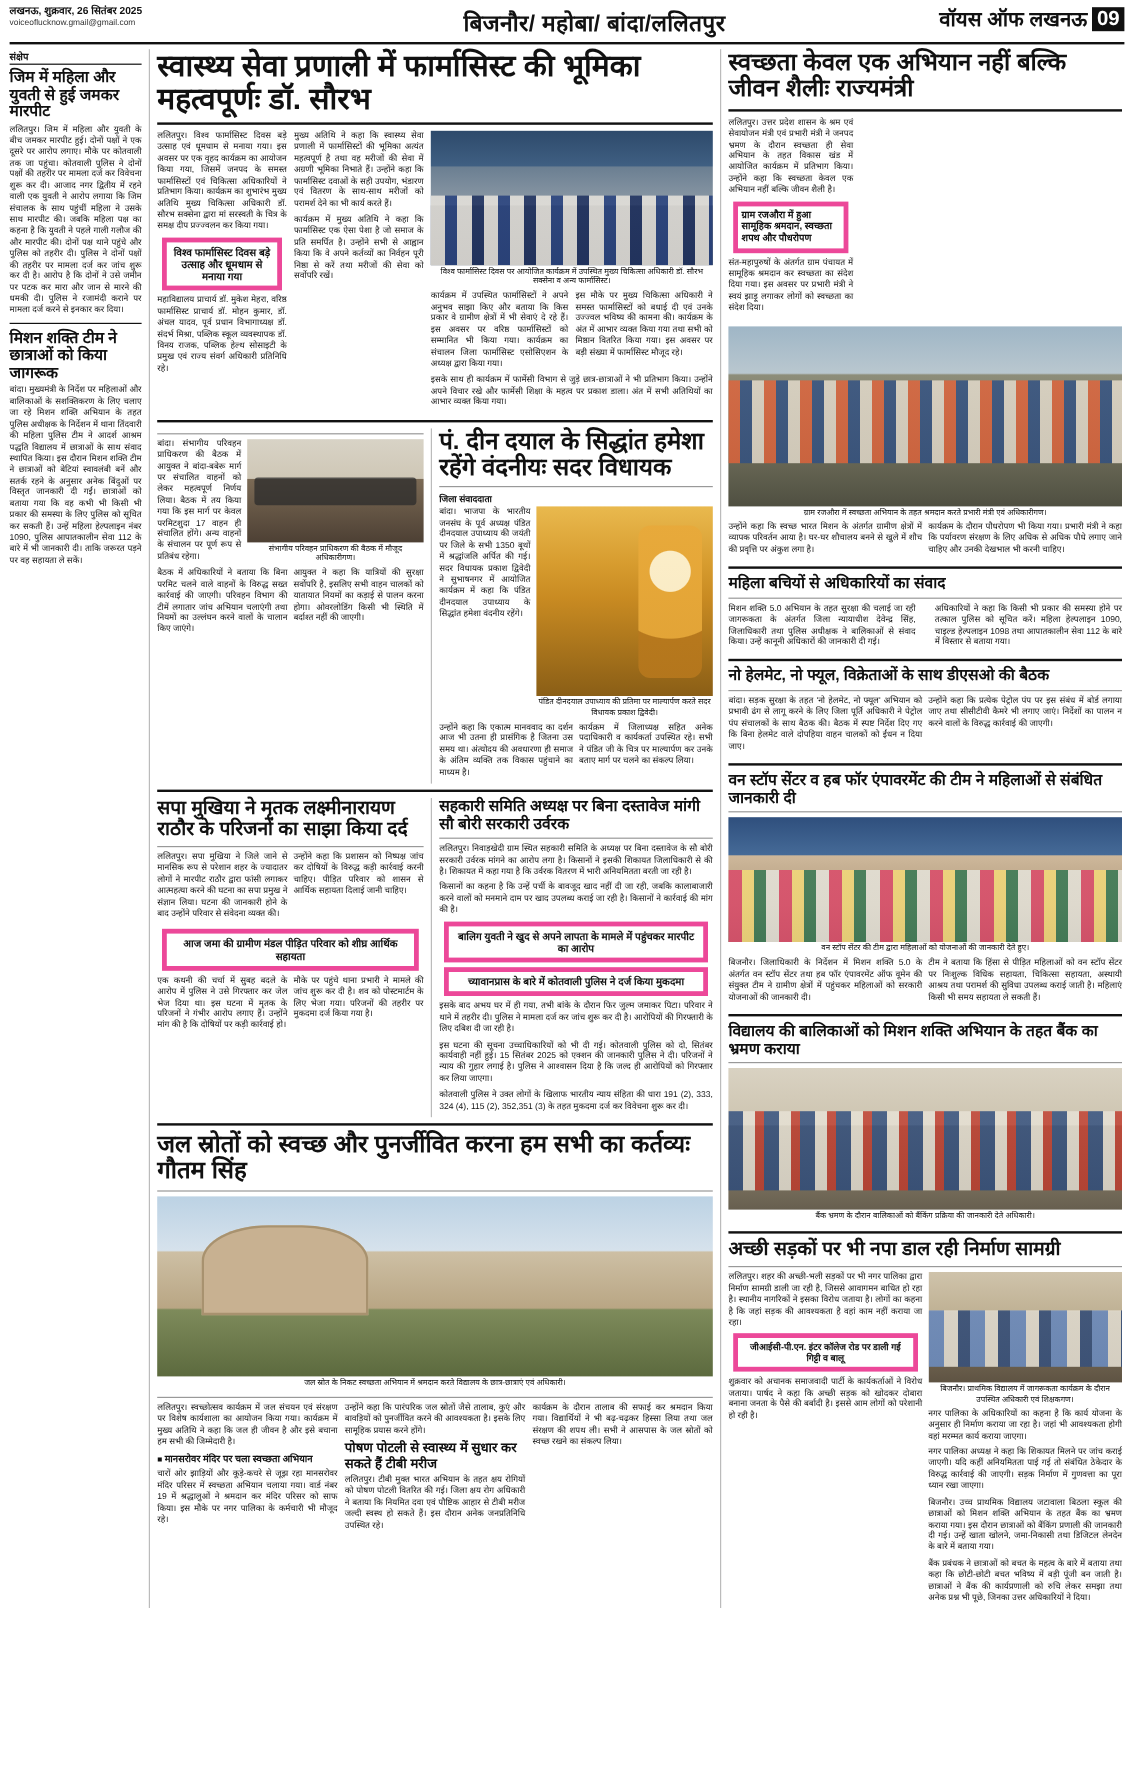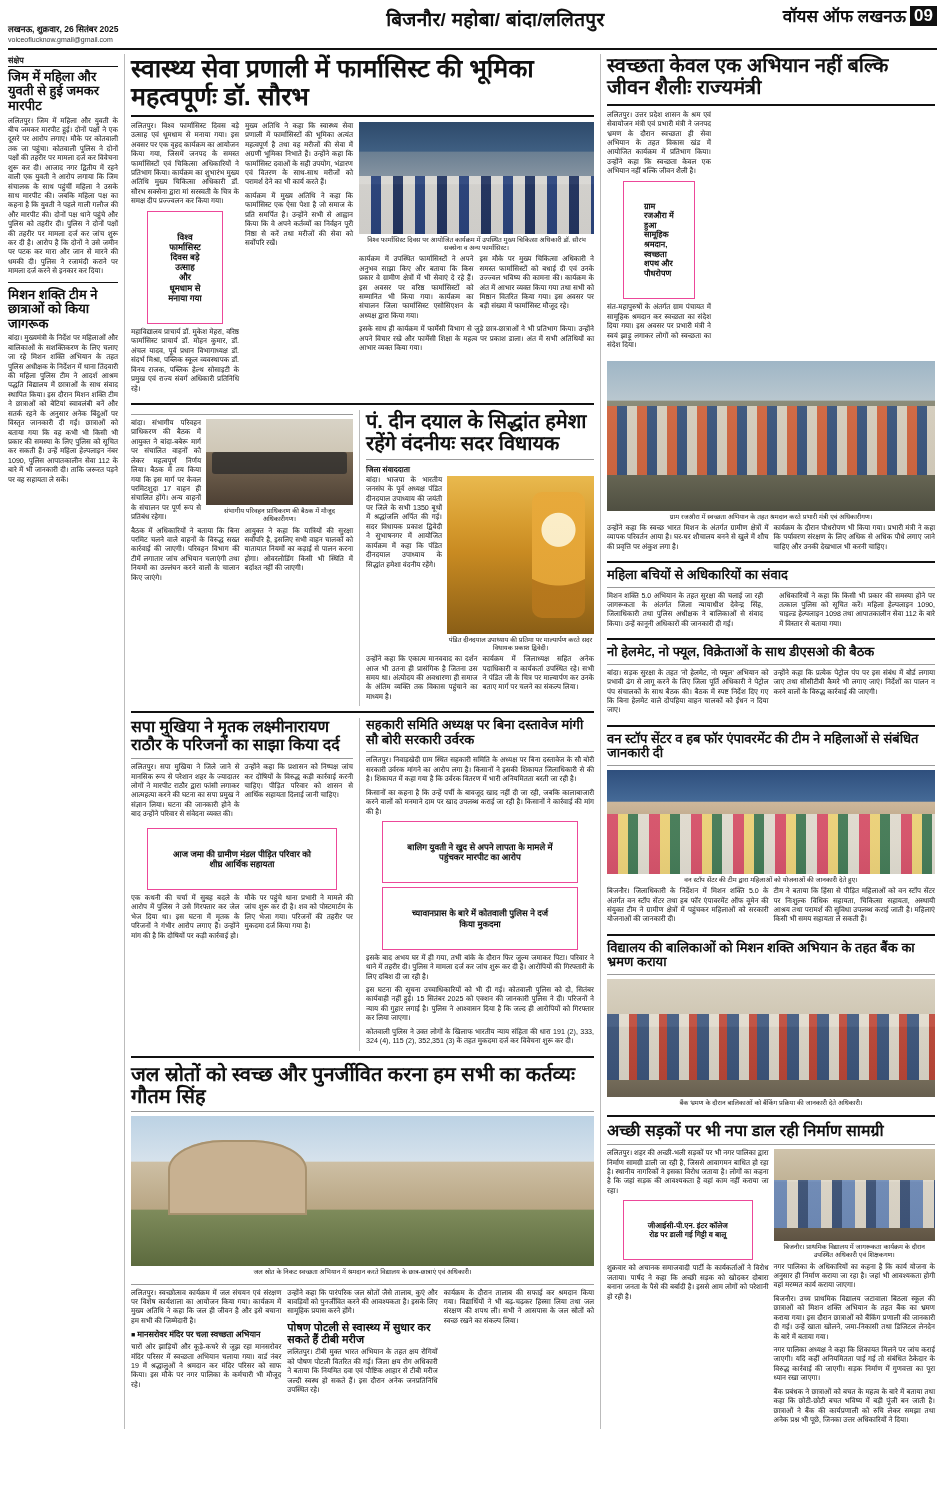--- a/index.html
+++ b/index.html
@@ -9,21 +9,21 @@
     background: #ffffff;
     font-family: "Liberation Sans", sans-serif;
     color: #111;
     overflow: hidden;
   }
   .page { position: relative; width: 945px; height: 1486px; padding: 4px 8px 0 8px; }
 
   
   .masthead { display:flex; align-items:flex-start; justify-content:space-between;
               border-bottom:2px solid #111; padding-bottom:3px; }
-  .mh-left { font-size:8px; line-height:1.35; width:200px;margin-top:20px; }
+  .mh-left { font-size:8px; line-height:1.35; width:200px; }
   .mh-left .date { font-weight:bold; font-size:8.5px; }
   .mh-left .mail { color:#333; font-size:7px; }
   .mh-center { font-size:19px; font-weight:bold; letter-spacing:.3px; padding-top:2px; }
   .mh-right { display:flex; align-items:center; gap:4px; }
   .mh-right .brand { font-size:17px; font-weight:bold; }
   .mh-right .pageno { font-size:17px; font-weight:bold; background:#111; color:#fff;
                       padding:0 4px; }
 
   
   .cols { display:flex; gap:6px; margin-top:4px; }
@@ -37,22 +37,22 @@
   
   .kicker { font-size:8px; font-weight:bold; border-bottom:1px solid #111; padding-bottom:1px; margin-bottom:3px;}
   .hl { font-weight:bold; line-height:1.12; }
   .h-xl { font-size:25px; }
   .h-lg { font-size:20px; }
   .h-md { font-size:16px; }
   .h-sm { font-size:13px; }
   .byline { font-size:7.5px; font-weight:bold; margin:2px 0; }
   p.body { font-size:7.1px; line-height:1.33; text-align:justify; margin:0 0 4px 0;
            hyphens:auto; }
-  .smallbox { border:1px solid #ec4899; padding:20px; font-size:8.5px; font-weight:bold;
-              line-height:1.2; text-align:center; margin:4px 16px; }
+  .smallbox { border:4px solid #ec4899; padding:3px; font-size:8.5px; font-weight:bold;
+              line-height:1.2; text-align:center; margin:4px 4px; }
   .bul { font-size:8px; font-weight:bold; line-height:1.25; margin:3px 0; }
   .bul:before { content:"■ "; font-size:7px; }
   .hr { border-top:1px solid #111; margin:5px 0; }
   .hr-thin { border-top:1px solid #999; margin:4px 0; }
 
   
   .photo { position:relative; width:100%; background:#c9d3da; overflow:hidden; }
   .cap { font-size:6.6px; line-height:1.25; text-align:center; padding:2px 1px 3px 1px; }
 
   
@@ -345,21 +345,21 @@
       <div style="display:flex; gap:5px;">
         <div style="flex:1">
           <p class="body">ललितपुर। शहर की अच्छी-भली सड़कों पर भी नगर पालिका द्वारा निर्माण सामग्री डाली जा रही है, जिससे आवागमन बाधित हो रहा है। स्थानीय नागरिकों ने इसका विरोध जताया है। लोगों का कहना है कि जहां सड़क की आवश्यकता है वहां काम नहीं कराया जा रहा।</p>
           <div class="smallbox" style="font-size:7.5px">जीआईसी-पी.एन. इंटर कॉलेज रोड पर डाली गई गिट्टी व बालू</div>
           <p class="body">शुक्रवार को अचानक समाजवादी पार्टी के कार्यकर्ताओं ने विरोध जताया। पार्षद ने कहा कि अच्छी सड़क को खोदकर दोबारा बनाना जनता के पैसे की बर्बादी है। इससे आम लोगों को परेशानी हो रही है।</p>
         </div>
         <div style="flex:1">
           <div class="photo ph-class" style="height:92px"></div>
           <div class="cap">बिजनौर। प्राथमिक विद्यालय में जागरूकता कार्यक्रम के दौरान उपस्थित अधिकारी एवं शिक्षकगण।</div>
           <p class="body">नगर पालिका के अधिकारियों का कहना है कि कार्य योजना के अनुसार ही निर्माण कराया जा रहा है। जहां भी आवश्यकता होगी वहां मरम्मत कार्य कराया जाएगा।</p>
+          <p class="body">नगर पालिका अध्यक्ष ने कहा कि शिकायत मिलने पर जांच कराई जाएगी। यदि कहीं अनियमितता पाई गई तो संबंधित ठेकेदार के विरुद्ध कार्रवाई की जाएगी। सड़क निर्माण में गुणवत्ता का पूरा ध्यान रखा जाएगा।</p>
           <p class="body">बिजनौर। उच्च प्राथमिक विद्यालय जटावाला बिठला स्कूल की छात्राओं को मिशन शक्ति अभियान के तहत बैंक का भ्रमण कराया गया। इस दौरान छात्राओं को बैंकिंग प्रणाली की जानकारी दी गई। उन्हें खाता खोलने, जमा-निकासी तथा डिजिटल लेनदेन के बारे में बताया गया।</p>
-          <p class="body">नगर पालिका अध्यक्ष ने कहा कि शिकायत मिलने पर जांच कराई जाएगी। यदि कहीं अनियमितता पाई गई तो संबंधित ठेकेदार के विरुद्ध कार्रवाई की जाएगी। सड़क निर्माण में गुणवत्ता का पूरा ध्यान रखा जाएगा।</p>
           <p class="body">बैंक प्रबंधक ने छात्राओं को बचत के महत्व के बारे में बताया तथा कहा कि छोटी-छोटी बचत भविष्य में बड़ी पूंजी बन जाती है। छात्राओं ने बैंक की कार्यप्रणाली को रुचि लेकर समझा तथा अनेक प्रश्न भी पूछे, जिनका उत्तर अधिकारियों ने दिया।</p>
         </div>
       </div>
 
     </div>
   </div>
 </div>
 
 </body></html>

